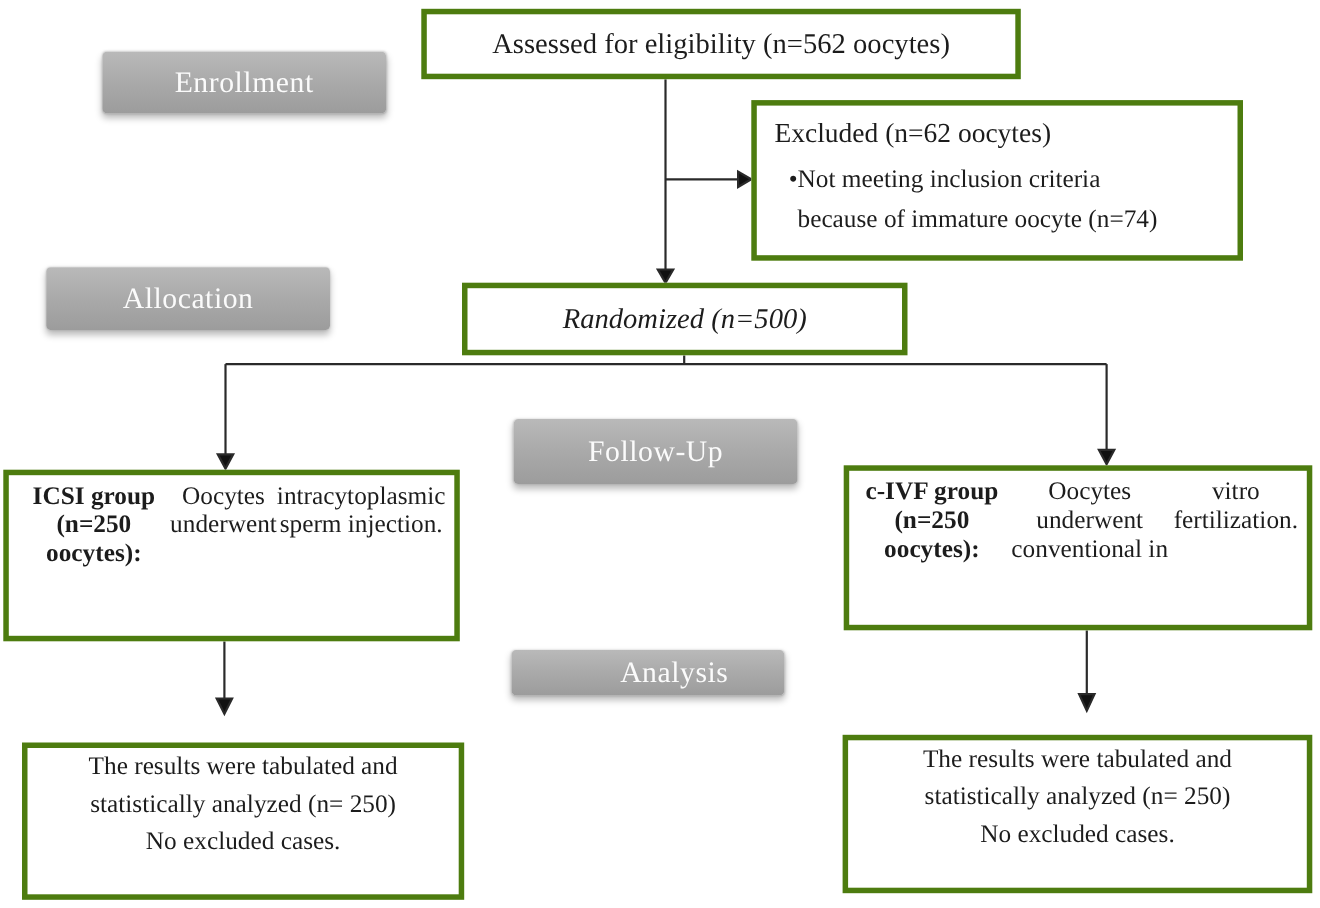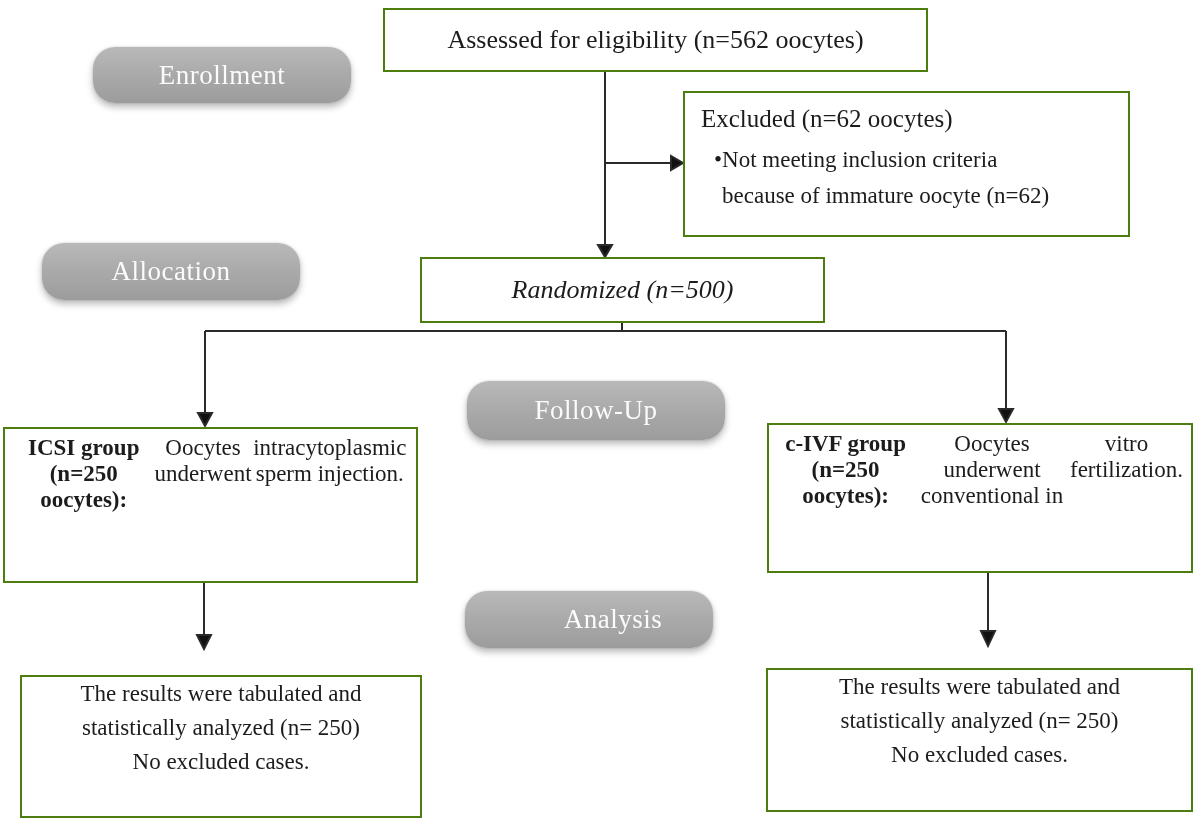--- a/index.html
+++ b/index.html
@@ -8,33 +8,33 @@
     width: 1200px;
     height: 825px;
     background: #ffffff;
     font-family: "Liberation Serif", serif;
     color: #1c1c1c;
     overflow: hidden;
   }
   .box {
     position: absolute;
     background: #ffffff;
-    border: 2px solid #4d7c0f;
+    border: 5px solid #4d7c0f;
     box-sizing: border-box;
   }
   .center {
     display: flex;
     align-items: center;
     justify-content: center;
     text-align: center;
   }
   .pill {
     position: absolute;
     box-sizing: border-box;
-    border-radius: 22px;
+    border-radius: 4px;
     background: linear-gradient(180deg, #b9b9b9 0%, #aaaaaa 48%, #9c9c9c 100%);
     box-shadow: 0 4px 7px rgba(0,0,0,0.28), 0 0 2px rgba(0,0,0,0.18);
     color: #fbfbfb;
     display: flex;
     align-items: center;
     justify-content: center;
     font-size: 27px;
     letter-spacing: 0.5px;
   }
   .big-text { font-size: 26px; }
@@ -95,28 +95,28 @@
   </div>
 
   <div class="pill" style="left:42px; top:243px; width:258px; height:57px;">
     <span>Allocation</span>
   </div>
 
   <div class="pill" style="left:467px; top:381px; width:258px; height:59px;">
     <span>Follow-Up</span>
   </div>
 
-  <div class="pill" style="left:465px; top:591px; width:248px; height:57px;padding-left:48px;">
+  <div class="pill" style="left:465px; top:591px; width:248px; height:41px;padding-left:48px;">
     <span>Analysis</span>
   </div>
 
   <div class="box excluded-box" style="left:683px; top:91px; width:447px; height:146px;">
     <div class="excluded-title">Excluded (n=62 oocytes)</div>
     <div class="excluded-bullet1">•Not meeting inclusion criteria</div>
-    <div class="excluded-bullet2">because of immature oocyte (n=62)</div>
+    <div class="excluded-bullet2">because of immature oocyte (n=74)</div>
   </div>
 
   <div class="box center big-text" style="left:420px; top:257px; width:405px; height:66px;font-style:italic;">
     <span>Randomized (n=500)</span>
   </div>
 
   <div class="box group-box" style="left:3px; top:427px; width:415px; height:156px;">
     <div class="group-title">ICSI group (n=250 oocytes):</div>
     <div class="group-line">Oocytes underwent</div>
     <div class="group-line">intracytoplasmic sperm injection.</div>

